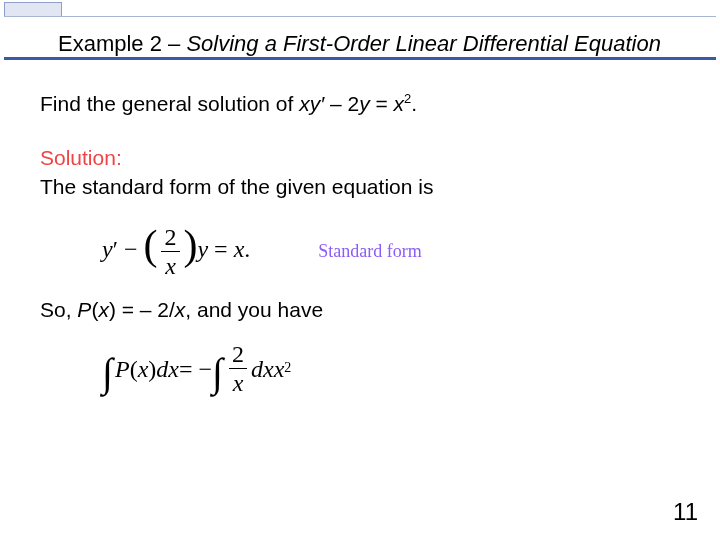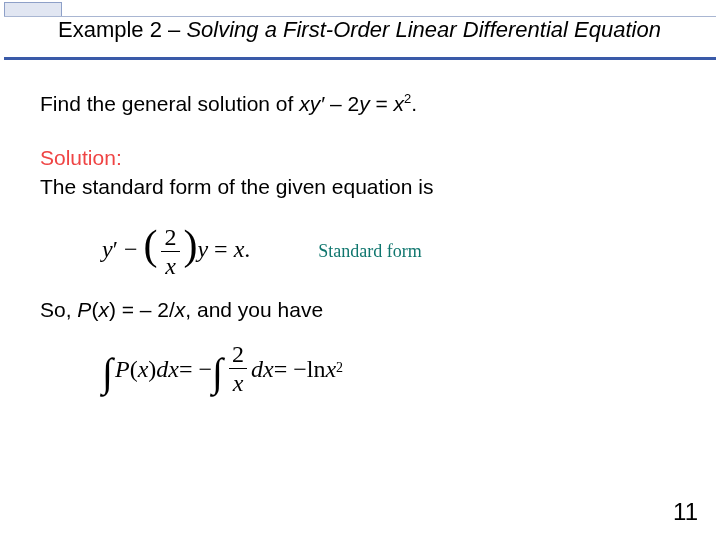--- a/index.html
+++ b/index.html
@@ -22,21 +22,21 @@
   .title-banner {
     position: absolute;
     left: 4px;
     right: 4px;
     top: 16px;
     height: 44px;
     background: #ffffff;
     border-top: 1px solid #a9b6d2;
     border-bottom: 3px solid #3a5aa8;
     display: flex;
-    align-items: flex-start;
+    align-items: flex-end;
     padding-left: 54px;
   }
   .title-text { font-size: 22px; color: #000; }
   .title-prefix { font-style: normal; }
   .title-sub { font-style: italic; }
   .content {
     padding: 28px 40px 0 40px;
     font-size: 21px;
     color: #000;
     line-height: 1.35;
@@ -77,21 +77,21 @@
     top: 2px;
   }
   .integral {
     font-size: 40px;
     line-height: 0;
     position: relative;
     top: 4px;
     margin-right: 2px;
   }
   .annot {
-    color: #0f766e;
+    color: #8b5cf6;
     font-family: "Times New Roman", Times, serif;
     font-size: 18px;
     margin-left: 40px;
   }
   .supi { font-size: 14px; vertical-align: super; font-family: "Times New Roman", Times, serif; }
   .page-num {
     position: absolute;
     right: 22px;
     bottom: 14px;
     font-size: 24px;
@@ -144,20 +144,19 @@
       <span class="ital">x</span>
       <span>) </span>
       <span class="ital">dx</span>
       <span> = −</span>
     <span class="integral">∫</span>
     <span class="frac">
         <span class="num">2</span>
         <span class="den ital">x</span>
       </span>
     <span class="ital">dx</span>
-      <span> = −ln </span>
       <span class="ital">x</span>
       <span class="supi">2</span>
   </div>
 
 </div>
 
 <div class="page-num">11</div>
 
 </body></html>

